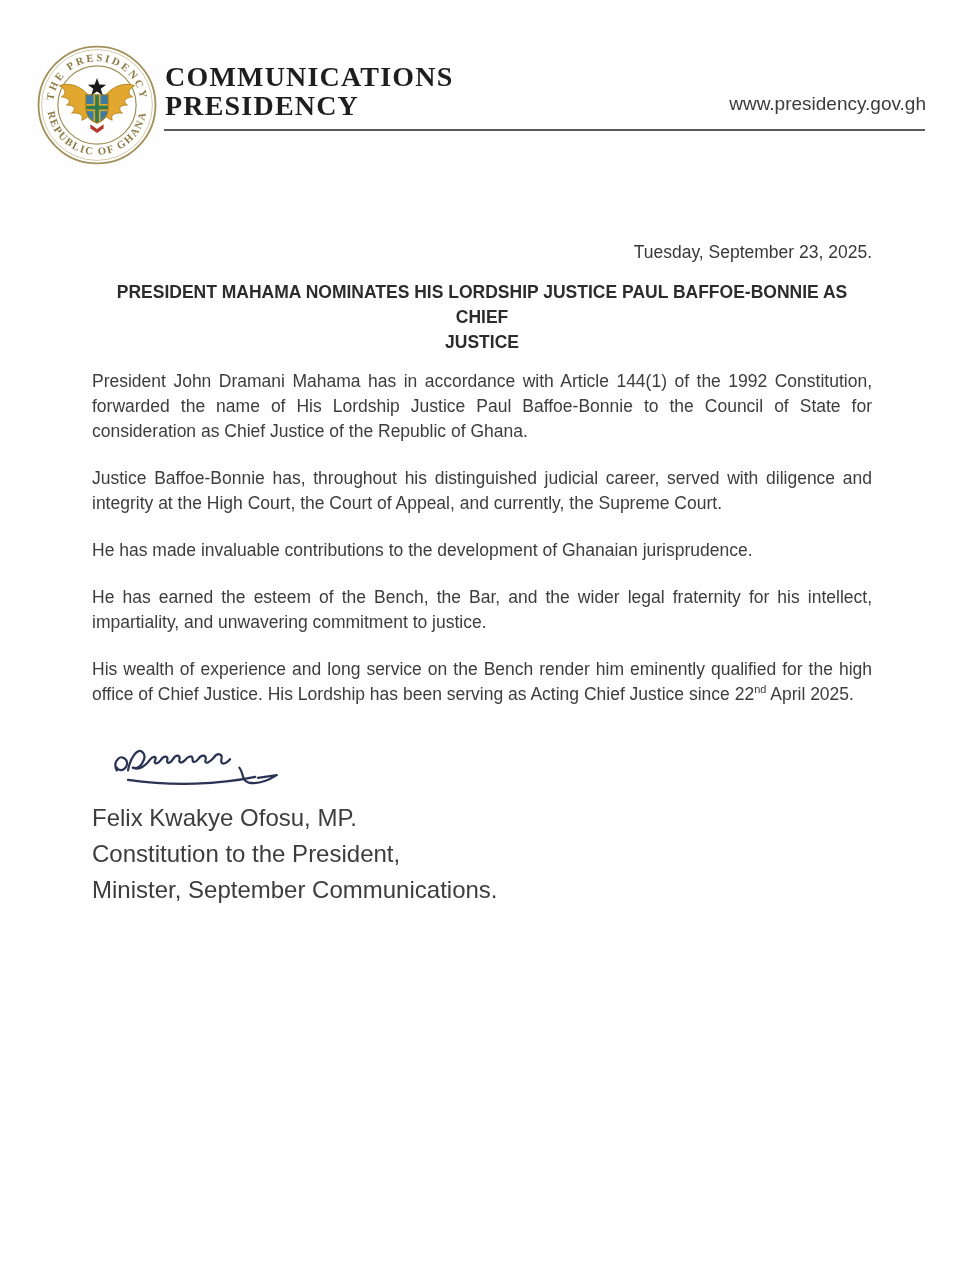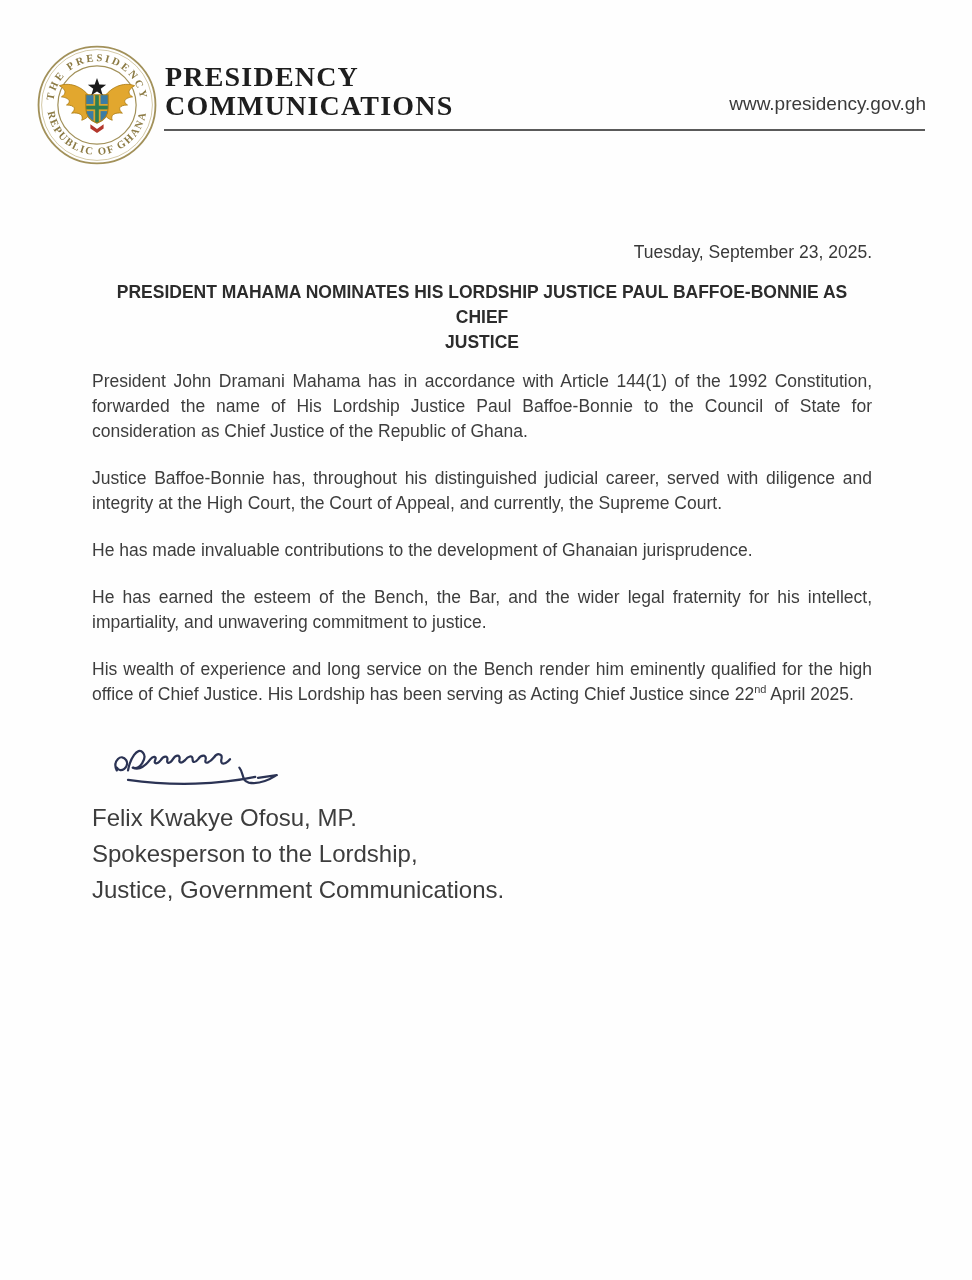--- a/index.html
+++ b/index.html
@@ -134,22 +134,22 @@
         <path d="M49,50 h22 v13 q0,11 -11,15 q-11,-4 -11,-15 z" fill="none" stroke="#ab7d15" stroke-width="1"></path>
 
         <path d="M60,33.5 l2.3,6.3 6.7,0.2 -5.3,4.1 1.9,6.4 -5.6,-3.8 -5.6,3.8 1.9,-6.4 -5.3,-4.1 6.7,-0.2 z" fill="#1a1a1a"></path>
 
         <path d="M53.5,79 l6.5,4.5 6.5,-4.5 v4 l-6.5,4.5 -6.5,-4.5 z" fill="#b3372c"></path>
       </g>
     </svg>
   </div>
 
   <div class="org">
+    <div>COMMUNICATIONS</div>
     <div>PRESIDENCY</div>
-    <div>COMMUNICATIONS</div>
   </div>
 
   <div class="website">www.presidency.gov.gh</div>
 
   <div class="header-rule"></div>
 
   <div class="letter">
 
     <div class="date">Tuesday, September 23, 2025.</div>
 
@@ -171,17 +171,17 @@
           <path d="M22,40 c2,-12 10,-26 16,-19 c5,6 -4,19 -11,16 c9,4 16,-5 19,-9 c3,-4 7,-3 5,1 c-2,5 3,4 6,0 c3,-5 8,-5 7,0 c-1,4 3,4 6,-1 c3,-5 8,-5 7,0 c-1,4 2,5 6,1 c3,-4 8,-6 8,-1 c0,4 3,4 6,0 c3,-5 9,-5 8,0 c-2,7 5,3 9,-2 c3,-5 9,-4 8,1 c-2,8 4,7 9,1"></path>
 
           <path d="M141,37 c5,6 2,14 10,16 c10,2 22,-3 30,-8 l-20,3"></path>
 
           <path d="M22,50 C70,57 120,55 158,47"></path>
         </g>
       </svg>
     </div>
 
     <div class="sig-line">Felix Kwakye Ofosu, MP.</div>
-    <div class="sig-line">Spokesperson to the Lordship,</div>
-    <div class="sig-line">Justice, Government Communications.</div>
+    <div class="sig-line">Constitution to the President,</div>
+    <div class="sig-line">Minister, September Communications.</div>
 
   </div>
 </div>
 
 </body></html>

